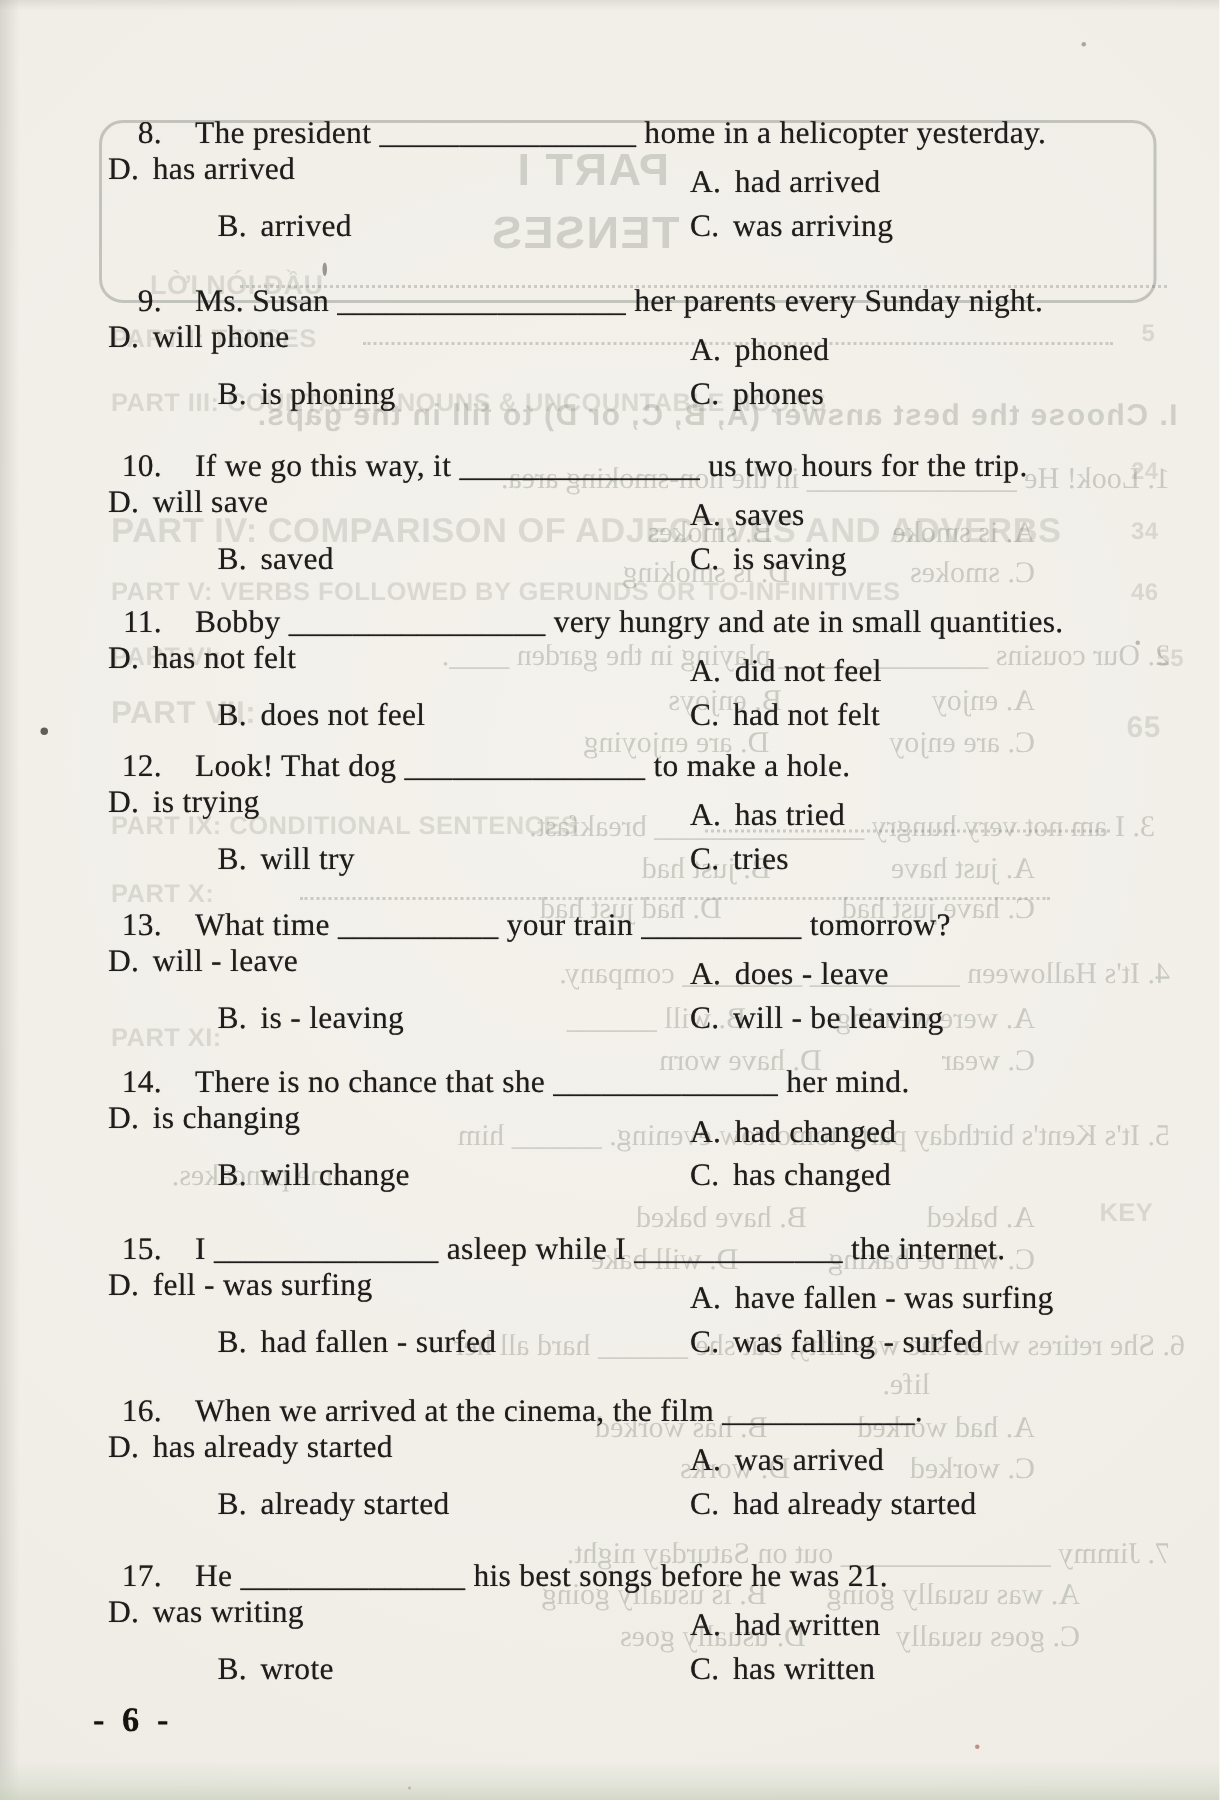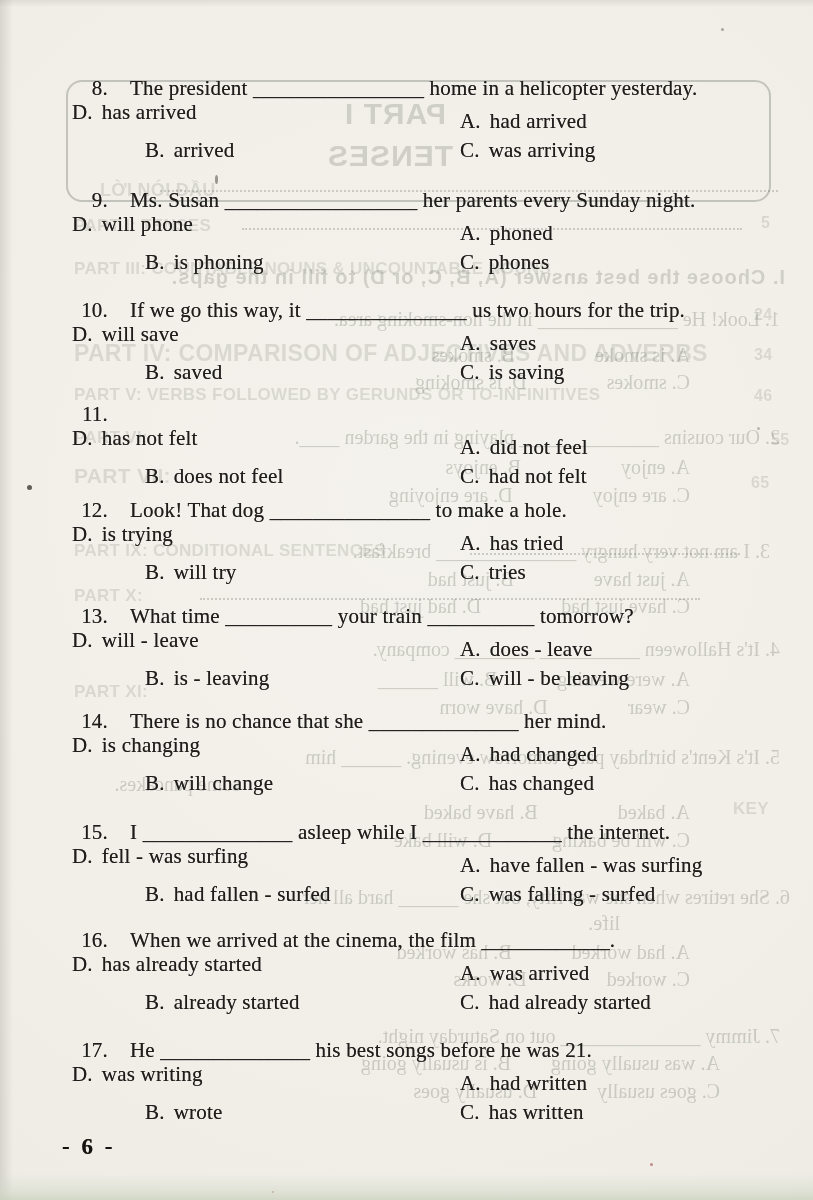--- a/index.html
+++ b/index.html
@@ -82,21 +82,21 @@
     <div class="ghost fwd" style="left: 74px; top: 464px; font-size: 21px;">PART VII:</div>
     <div class="ghost fwd" style="left: 74px; top: 541px; font-size: 17px;">PART IX: CONDITIONAL SENTENCES</div>
     <div class="ghost fwd" style="left: 74px; top: 586px; font-size: 17px;">PART X:</div>
     <div class="ghost fwd" style="left: 74px; top: 682px; font-size: 17px;">PART XI:</div>
     <div class="ghost fwd" style="left: 733px; top: 799px; font-size: 17px;">KEY</div>
     <div class="ghost fwd" style="left: 761px; top: 214px; font-size: 16px;">5</div>
     <div class="ghost fwd" style="left: 754px; top: 306px; font-size: 16px;">24</div>
     <div class="ghost fwd" style="left: 754px; top: 346px; font-size: 16px;">34</div>
     <div class="ghost fwd" style="left: 754px; top: 387px; font-size: 16px;">46</div>
     <div class="ghost fwd" style="left: 751px; top: 431px; font-size: 16px; margin-left: 20px;">55</div>
-    <div class="ghost fwd" style="left: 751px; top: 474px; font-size: 16px;">65</div>
+    <div class="ghost fwd" style="left: 751px; top: 474px; font-size: 20px;">65</div>
     <div class="leader" style="left: 160px; top: 190px; width: 618px;"></div>
     <div class="leader" style="left: 242px; top: 228px; width: 500px;"></div>
     <div class="leader" style="left: 470px; top: 553px; width: 270px;"></div>
     <div class="leader" style="left: 200px; top: 598px; width: 500px;"></div>
     <div class="speck" style="left: 27px; top: 485px; width: 5px; height: 5px; background: rgba(60, 58, 52, 0.8);"></div>
     <div class="speck" style="left: 215px; top: 175px; width: 3px; height: 9px; background: rgba(80, 77, 70, 0.55);"></div>
     <div class="speck" style="left: 721px; top: 28px; width: 3px; height: 3px; background: rgba(120, 118, 110, 0.6);"></div>
     <div class="speck" style="left: 757px; top: 427px; width: 3px; height: 3px; background: rgba(130, 128, 120, 0.5);"></div>
     <div class="speck" style="left: 650px; top: 1163px; width: 3px; height: 3px; background: rgba(176, 100, 95, 0.7);"></div>
     <div class="speck" style="left: 272px; top: 1191px; width: 2px; height: 2px; background: rgba(166, 92, 88, 0.7);"></div>
@@ -129,20 +129,21 @@
         <span class="qtext">If we go this way, it _______________ us two hours for the trip.</span>
     </div>
     <span class="opt"><span class="olab">A.</span><span class="otext">saves</span></span>
     <span class="opt"><span class="olab">B.</span><span class="otext">saved</span></span>
     <span class="opt"><span class="olab">C.</span><span class="otext">is saving</span></span>
     <span class="opt"><span class="olab">D.</span><span class="otext">will save</span></span>
   </div>
     <div class="q" style="top: 402px;">
     <div class="qline">
       <span class="qnum">11.</span>
+        <span class="qtext">Bobby ________________ very hungry and ate in small quantities.</span>
     </div>
     <span class="opt"><span class="olab">A.</span><span class="otext">did not feel</span></span>
     <span class="opt"><span class="olab">B.</span><span class="otext">does not feel</span></span>
     <span class="opt"><span class="olab">C.</span><span class="otext">had not felt</span></span>
     <span class="opt"><span class="olab">D.</span><span class="otext">has not felt</span></span>
   </div>
     <div class="q" style="top: 498px;">
     <div class="qline">
       <span class="qnum">12.</span>
         <span class="qtext">Look! That dog _______________ to make a hole.</span>

